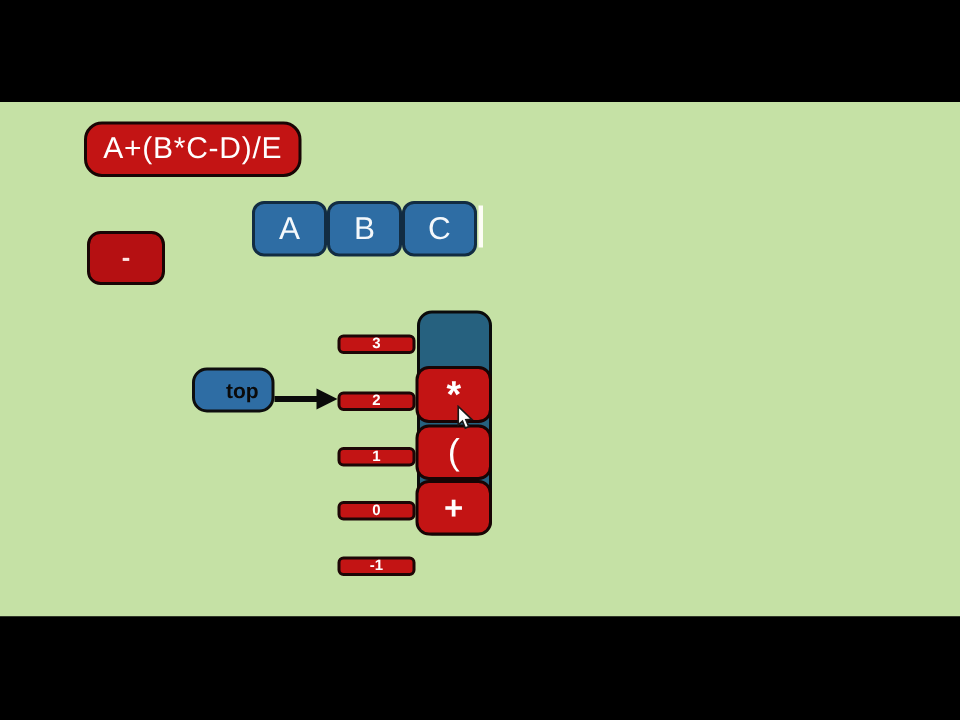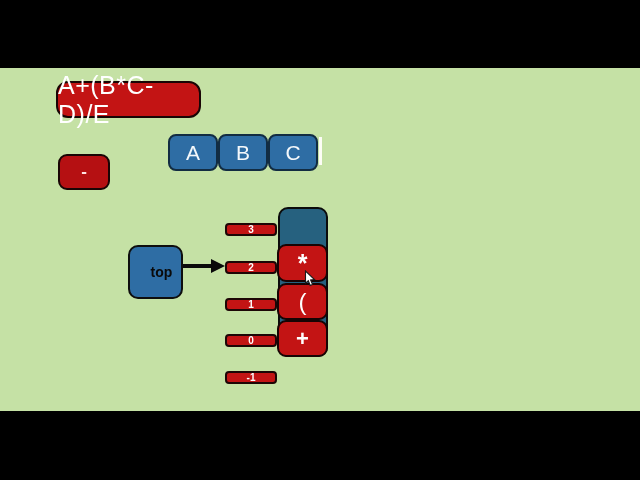--- a/index.html
+++ b/index.html
@@ -14,21 +14,21 @@
     background:var(--bg,#c5e1a5);
   }
   .letterbox{position:absolute;left:0;width:640px;background:var(--letterbox,#000);}
   .letterbox.top{top:0;height:68px;}
   .letterbox.bottom{top:411px;height:69px;}
 
   .expr-box{
     position:absolute;left:56px;top:13px;width:145px;height:37px;
     background:var(--red,#c31414);border:2px solid #190505;border-radius:12px;
     display:flex;align-items:center;justify-content:center;
-    color:#fff;font-size:25px;letter-spacing:.5px;
+    color:#fff;font-size:20px;letter-spacing:.5px;
   }
   .token-box{
     position:absolute;left:58px;top:86px;width:52px;height:36px;
     background:var(--red-dark,#b51012);border:2px solid #190505;border-radius:9px;
     display:flex;align-items:center;justify-content:center;
     color:#ffe3e3;font-size:17px;font-weight:bold;
   }
   .out-token{
     position:absolute;top:66px;width:50px;height:37px;
     background:var(--blue,#2e6da4);border:2px solid #122c42;border-radius:8px;
@@ -53,21 +53,21 @@
   .cell-0{top:252px;height:37px;font-size:22px;}
   .idx{
     position:absolute;left:225px;width:52px;height:13px;
     background:var(--red,#c31414);border:2px solid #1d0606;border-radius:4px;
     display:flex;align-items:center;justify-content:center;
     color:#fff;font-size:10px;font-weight:bold;line-height:1;
   }
   .idx-3{top:155px;} .idx-2{top:193px;} .idx-1{top:230px;} .idx-0{top:266px;} .idx-m1{top:303px;}
 
   .top-box{
-    position:absolute;left:128px;top:177px;width:55px;height:54px;
+    position:absolute;left:128px;top:177px;width:55px;height:30px;
     background:var(--blue,#2e6da4);border:2px solid #0e0e0e;border-radius:10px;
     display:flex;align-items:center;justify-content:center;
     color:#0a0a0a;font-size:14px;font-weight:bold;padding-left:12px;
   }
   .arrow-svg{position:absolute;left:182px;top:190px;}
   .cursor-svg{position:absolute;left:304px;top:202px;}
 </style>
 </head>
 <body>
 

